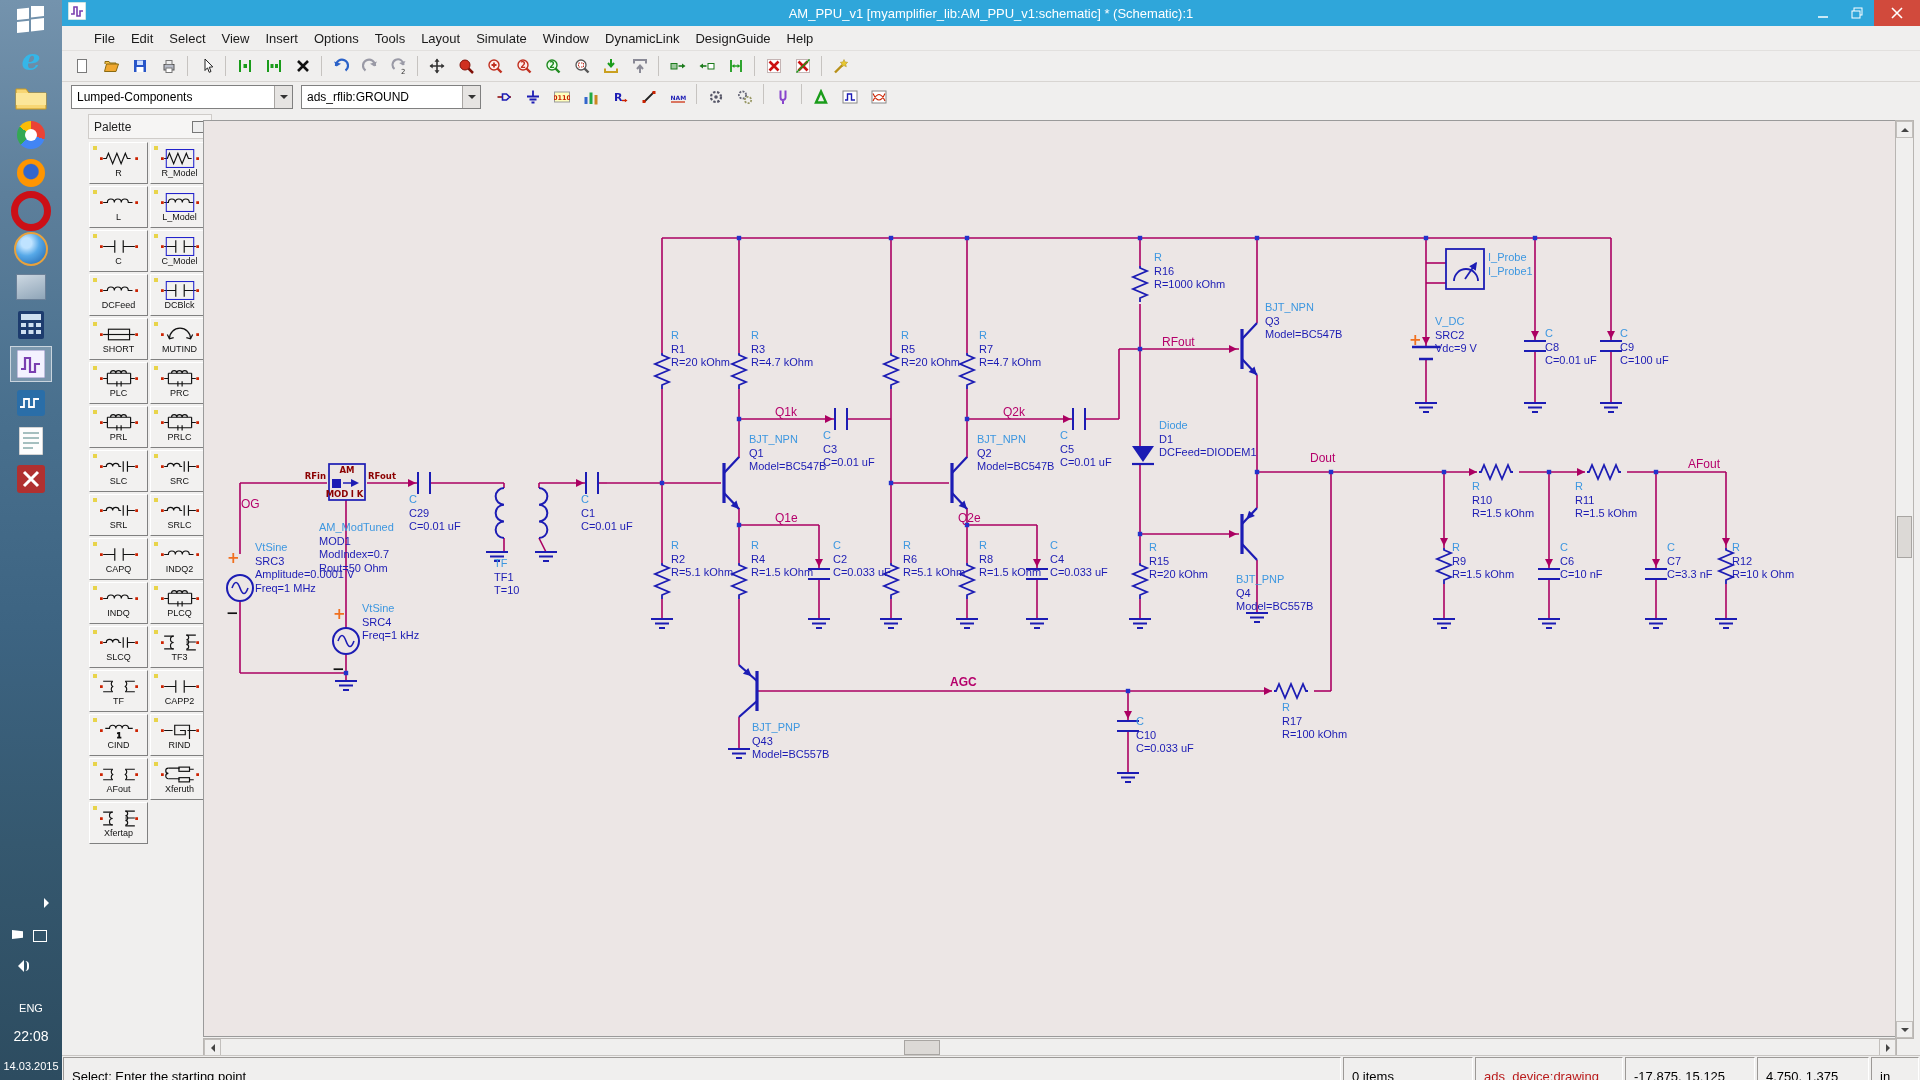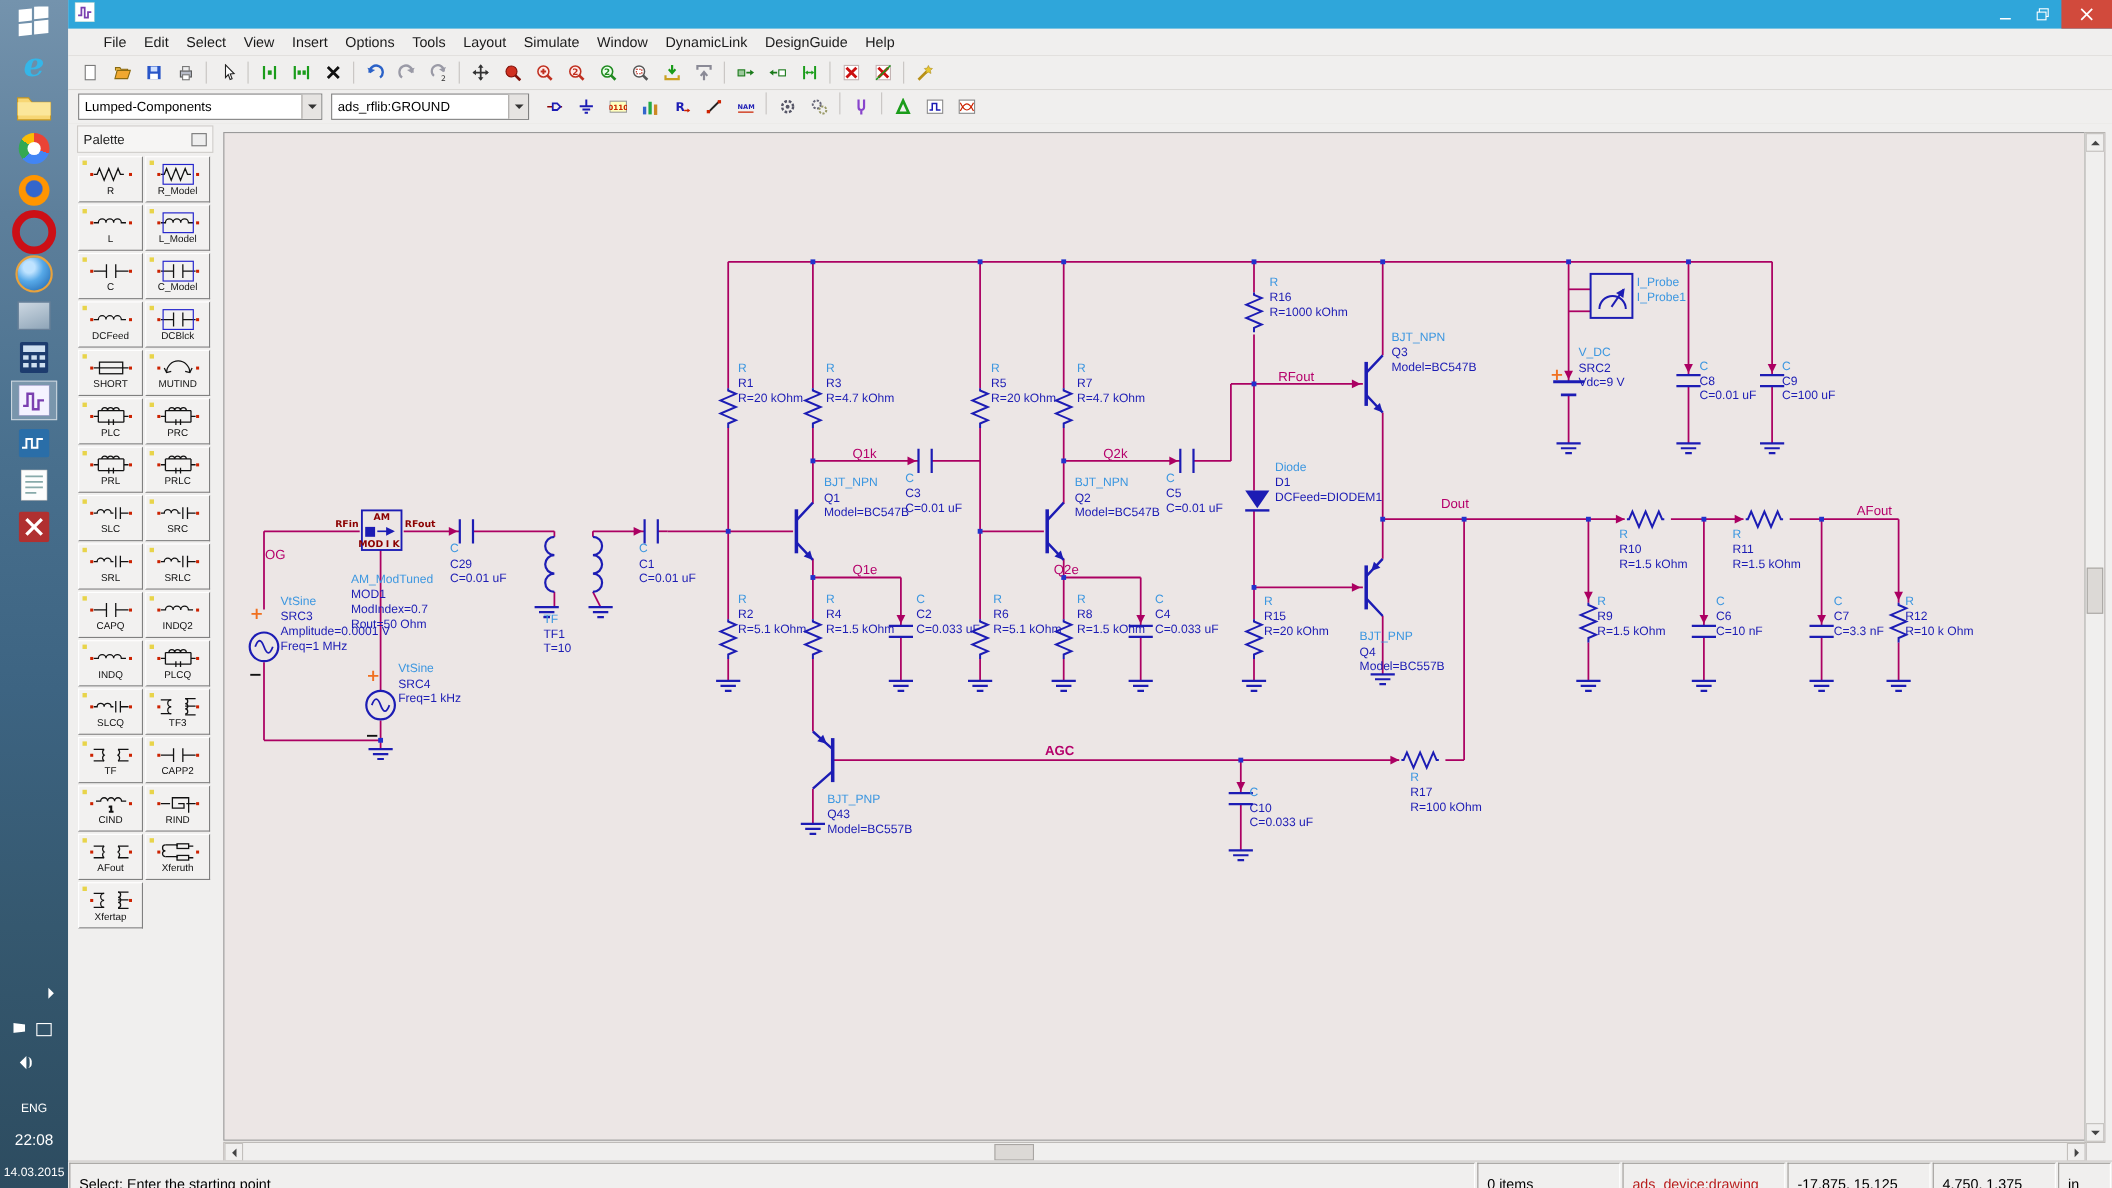--- a/index.html
+++ b/index.html
@@ -22,21 +22,21 @@
   .menu-item{font-size:13px;color:#1a1a1a;padding:3px 8px;}
   .tbar{height:30px;display:flex;align-items:center;padding-left:5px;background:#f0efee;border-bottom:1px solid #d8d5d2;}
   .tbtn{width:25px;height:25px;display:flex;align-items:center;justify-content:center;margin:0 1px;border:1px solid transparent;}
   .sep{width:1px;height:20px;background:#c6c3c0;margin:0 4px;}
   .combo{display:flex;align-items:center;height:22px;background:#fff;border:1px solid #808080;font-size:12px;margin-right:8px;}
   .combo .val{padding:0 5px;white-space:nowrap;overflow:hidden;}
   .combo .arrow{margin-left:auto;width:17px;align-self:stretch;background:#e6e4e2;border-left:1px solid #a9a6a3;display:flex;align-items:center;justify-content:center;}
   .combo .arrow:after{content:"";border:4px solid transparent;border-top-color:#333;margin-top:4px;}
   
   #workspace{position:absolute;top:112px;left:0;right:0;bottom:24px;background:#f0efee;}
-  #palette{position:absolute;left:8px;top:2px;width:124px;bottom:2px;background:#f0efee;}
+  #palette{position:absolute;left:26px;top:2px;width:124px;bottom:2px;background:#f0efee;}
   #palette-header{height:19px;font-size:12px;color:#222;padding:2px 5px;border:1px solid #cfccc9;background:#f6f5f4;display:flex;align-items:center;}
   #palette-float{margin-left:auto;width:12px;height:10px;border:1px solid #777;background:#eee;}
   .pal-grid{display:grid;grid-template-columns:59px 59px;gap:2px;padding:3px 1px;}
   .pal-item{height:40px;background:#f2f1f0;border:1px solid;border-color:#ffffff #808080 #808080 #ffffff;
     display:flex;flex-direction:column;align-items:center;justify-content:center;position:relative;}
   .pal-item:before{content:"";position:absolute;left:3px;top:3px;width:4px;height:4px;background:#e8d44a;}
   .pal-item .glyph{height:19px;}
   .pal-item .plabel{font-size:9px;color:#111;line-height:10px;}
   #canvas{position:absolute;left:141px;top:8px;width:1691px;height:915px;background:#ece6e5;border:1px solid #9a9a9a;overflow:hidden;}
   #labels{position:absolute;left:0;top:0;width:100%;height:100%;}
@@ -157,20 +157,21 @@
 </div>
 
 <div id="win">
   <div id="titlebar">
     <span id="title-icon">
       <svg width="18" height="18">
           <rect x="0" y="0" width="18" height="18" fill="#fff" stroke="#9cc"></rect>
           <path d="M3,12 l3,0 0,-7 3,0 0,9 3,0 0,-5 3,0" fill="none" stroke="#7a3fb0" stroke-width="1.6"></path>
         </svg>
     </span>
+    <span id="title-text">AM_PPU_v1 [myamplifier_lib:AM_PPU_v1:schematic] * (Schematic):1</span>
     <span id="win-controls">
       <span class="wbtn">
           <svg width="11" height="11">
             <path d="M0,9 h10" stroke="#fff" stroke-width="1.5"></path>
           </svg>
         </span>
       <span class="wbtn">
           <svg width="13" height="12">
             <rect x="3" y="1" width="8" height="7" fill="none" stroke="#fff"></rect>
             <rect x="1" y="4" width="8" height="7" fill="#2fa6da" stroke="#fff"></rect>

